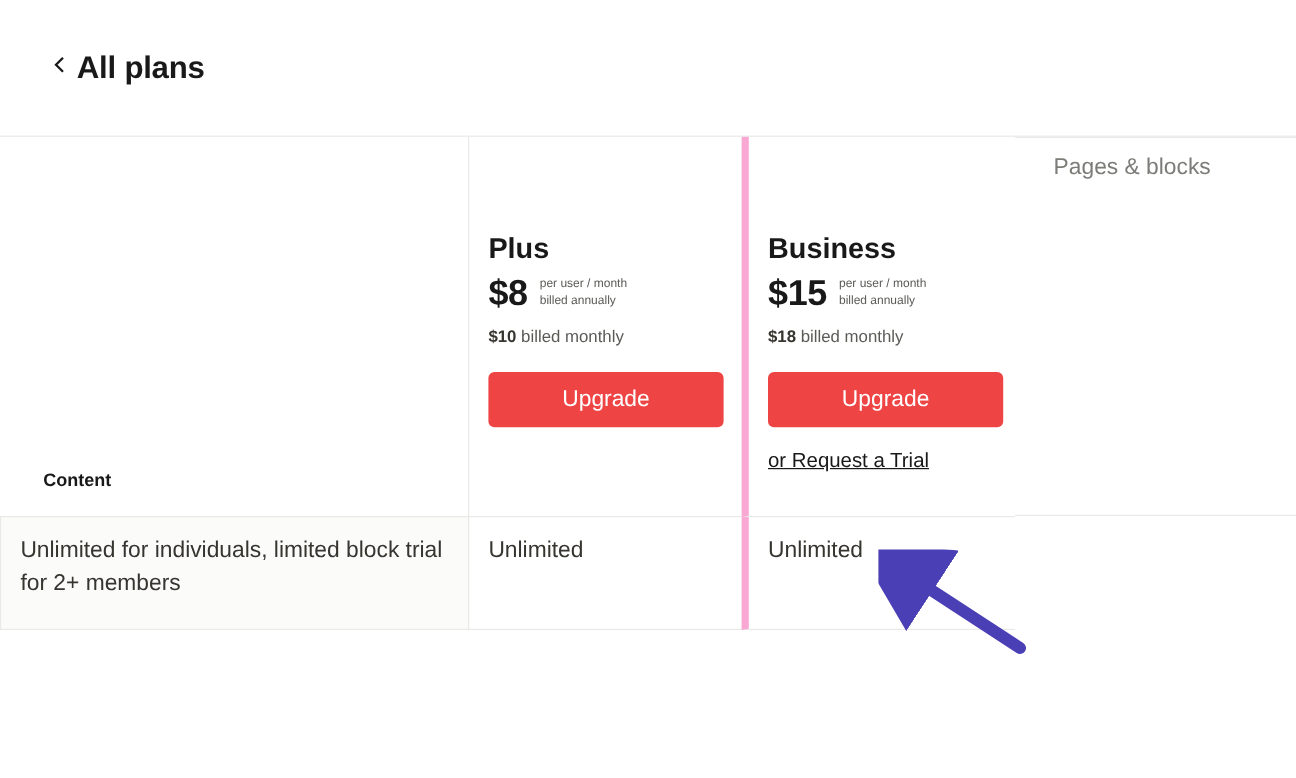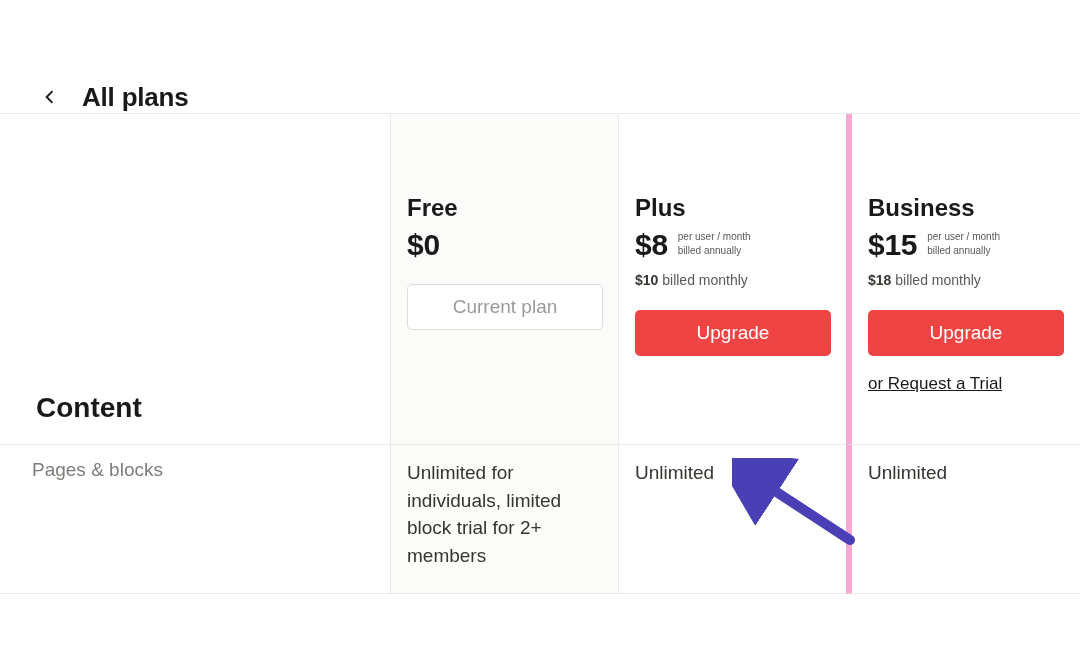--- a/index.html
+++ b/index.html
@@ -8,24 +8,23 @@
       color: #191919;
       background: #fff;
       width: 1080px;
       height: 648px;
       overflow: hidden;
     }
 
     
     .header {
       display: flex;
-      align-items: flex-end;
+      align-items: center;
       padding: 0 36px;
       height: 113px;
-      gap: 18px;
     }
     .back-btn {
       width: 28px; height: 28px;
       display: flex; align-items: center; justify-content: center;
       cursor: pointer;
       color: #191919;
     }
     .back-btn svg { width: 20px; height: 20px; stroke: #191919; stroke-width: 2.3; fill: none; }
     .page-title {
       font-size: 26px;
@@ -80,21 +79,21 @@
       display: inline-block;
       margin-top: 18px;
       font-size: 17px;
       color: #191919;
       text-decoration: underline;
       cursor: pointer;
     }
 
     
     .section-label {
-      font-size: 28px;
+      font-size: 15px;
       font-weight: 600;
       padding-top: 278px;
       padding-bottom: 20px;
       padding-left: 36px;
     }
 
     
     .feat-row .cell { border-top: 1px solid #e9e9e7; border-bottom: 1px solid #e9e9e7; padding-top: 14px; padding-bottom: 24px; }
     .feat-label { font-size: 19px; color: #7c7c78; padding-left: 32px; }
     .feat-value { font-size: 19px; color: #37352f; line-height: 1.45; }
@@ -119,27 +118,20 @@
         </svg>
     </span>
   </div>
   <div class="page-title">All plans</div>
 </div>
 
 <div class="grid">
 
   <div class="cell col0 section-label">Content</div>
 
-  <div class="cell col1 plan-header">
-    <div class="plan-name">Free</div>
-    <div class="price-row">
-      <div class="price">$0</div>
-    </div>
-    <button class="btn current">Current plan</button>
-  </div>
 
   <div class="cell col2 plan-header">
     <div class="plan-name">Plus</div>
     <div class="price-row">
       <div class="price">$8</div>
       <div class="price-meta">
         <span>per user / month</span>
         <span>billed annually</span>
       </div>
     </div>

